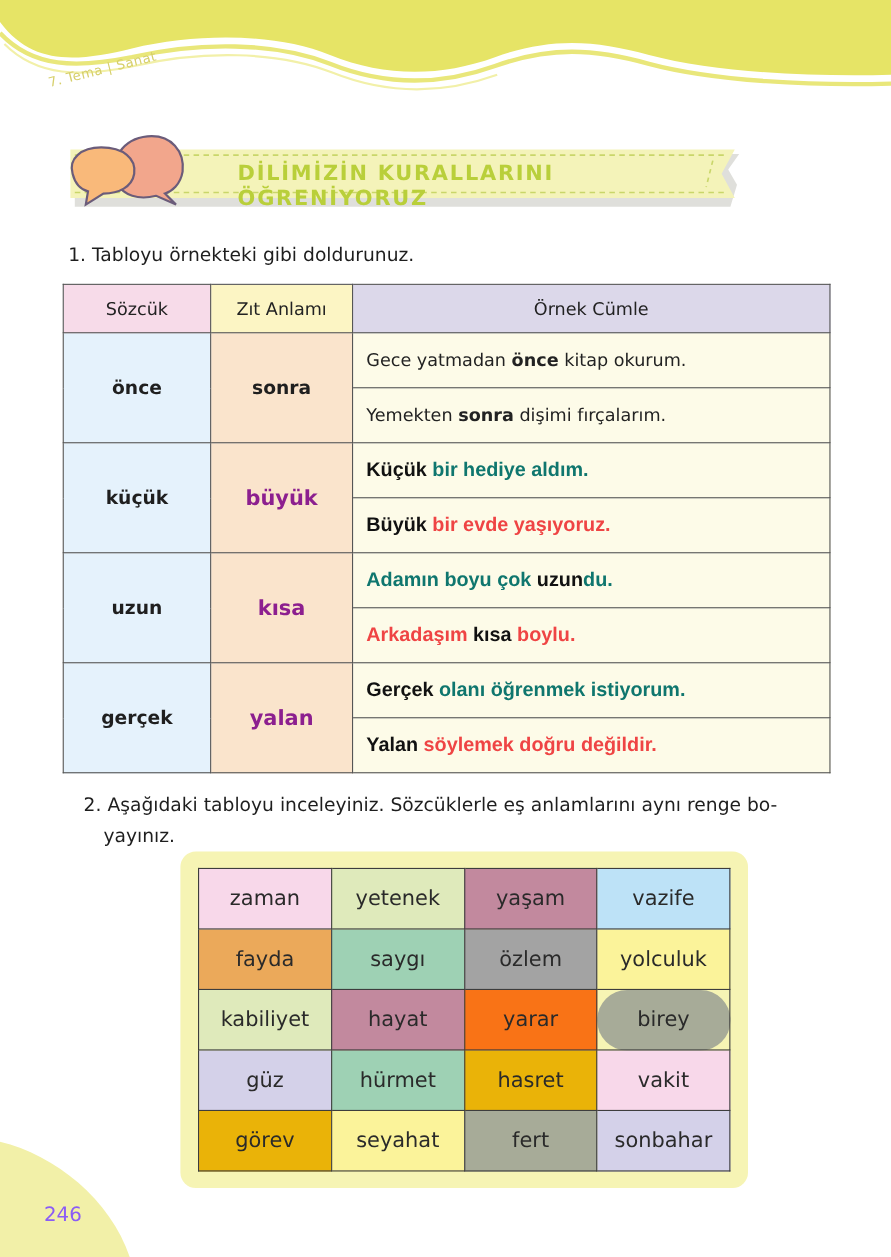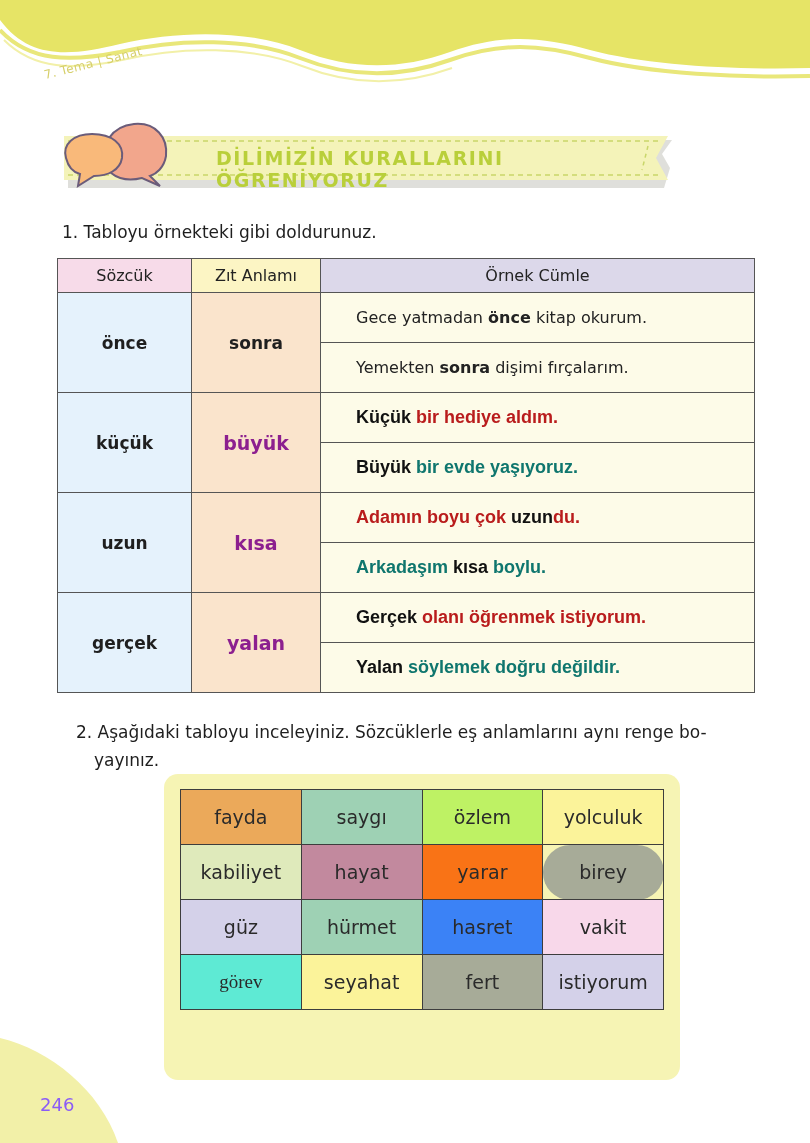--- a/index.html
+++ b/index.html
@@ -30,41 +30,41 @@
   .q1 { left: 62px; top: 218px; }
   .q2 { left: 62px; top: 718px; width: 700px; margin-left: 14px; }
   .q2 .cont { display: block; padding-left: 18px; }
 
   table.antonyms {
     position: absolute; left: 57px; top: 258px; width: 698px;
     border-collapse: collapse; table-layout: fixed;
   }
   table.antonyms td, table.antonyms th { border: 1px solid #555; }
   table.antonyms th {
-    font-weight: normal; font-size: 16px; height: 34px; color: #222;
+    font-weight: normal; font-size: 16px; height: 44px; color: #222;
     font-family: "DejaVu Sans", sans-serif;
   }
   .th-word { background: #f7dbe9; width: 134px; }
   .th-opp { background: #fcf5c4; width: 129px; }
   .th-ex { background: #dcd8ea; }
   .word-cell {
     background: #e5f2fc; text-align: center; font-size: 17px; font-weight: bold; color: #1f1f1f;
   }
   .opp-cell {
     background: #fae4cc; text-align: center; font-size: 19px; font-weight: bold; color: #8c1f8f;
   }
   .opp-cell.sample { color: #1f1f1f; font-size: 17px; }
   .ex-cell {
-    background: #fdfbe8; height: 50px; padding-left: 35px; font-size: 18px;
+    background: #fdfbe8; height: 50px; padding-left: 12px; font-size: 18px;
     font-weight: bold; font-family: "Liberation Sans", sans-serif; color: #111;
   }
   .ex-cell.sample { font-weight: normal; font-size: 16px; font-family: "DejaVu Sans", sans-serif; color: #222; }
   .ex-cell.sample b { font-weight: bold; }
-  .blue { color: #b91c1c; }
-  .red { color: #0f766e; }
+  .blue { color: #0f766e; }
+  .red { color: #ef4444; }
   .black { color: #111; }
 
   .synonym-panel {
     position: absolute; left: 164px; top: 774px; width: 516px; height: 306px;
     background: #f6f4b4; border-radius: 14px;
   }
   table.synonyms {
     position: absolute; left: 180px; top: 789px; width: 484px;
     border-collapse: collapse; table-layout: fixed;
   }
@@ -151,43 +151,49 @@
   </table>
 
 <div class="question q2">
   <span>2. Aşağıdaki tabloyu inceleyiniz. Sözcüklerle eş anlamlarını aynı renge bo-</span>
   <span class="cont">yayınız.</span>
 </div>
 
 <div class="synonym-panel"></div>
 <table class="synonyms">
   <tbody>
+      <tr>
+    <td style="background: rgb(248, 216, 234);">zaman</td>
+    <td style="background: rgb(223, 234, 187);">yetenek</td>
+    <td style="background: rgb(194, 137, 158);">yaşam</td>
+    <td style="background: rgb(189, 226, 247);">vazife</td>
+  </tr>
   <tr>
     <td style="background: rgb(235, 169, 90);">fayda</td>
     <td style="background: rgb(158, 209, 180);">saygı</td>
-    <td style="background: #bef264;">özlem</td>
+    <td style="background: #a3a3a3;">özlem</td>
     <td style="background: rgb(251, 243, 154);">yolculuk</td>
   </tr>
   <tr>
     <td style="background: rgb(223, 234, 187);">kabiliyet</td>
     <td style="background: rgb(194, 137, 158);">hayat</td>
     <td style="background: #f97316;">yarar</td>
     <td style="background: rgb(167, 171, 152); border-radius: 27px;">birey</td>
   </tr>
   <tr>
     <td style="background: rgb(212, 209, 233);">güz</td>
     <td style="background: rgb(158, 209, 180);">hürmet</td>
-    <td style="background: #3b82f6;">hasret</td>
+    <td style="background: #eab308;">hasret</td>
     <td style="background: rgb(248, 216, 234);">vakit</td>
   </tr>
   <tr>
-    <td style="background: #5eead4; font-family: Liberation Serif, serif;">görev</td>
+    <td style="background: #eab308;">görev</td>
     <td style="background: rgb(251, 243, 154);">seyahat</td>
     <td style="background: rgb(167, 171, 152);">fert</td>
-    <td style="background: rgb(212, 209, 233);">istiyorum</td>
+    <td style="background: rgb(212, 209, 233);">sonbahar</td>
   </tr>
 </tbody>
   </table>
 
 <svg class="corner-blob" viewBox="0 0 130 113" width="130" height="113">
   <path d="M0,8 C50,20 100,60 118,113 L0,113 Z" fill="#f2f0a8"></path>
 </svg>
 
 <div class="page-number">246</div>
 

